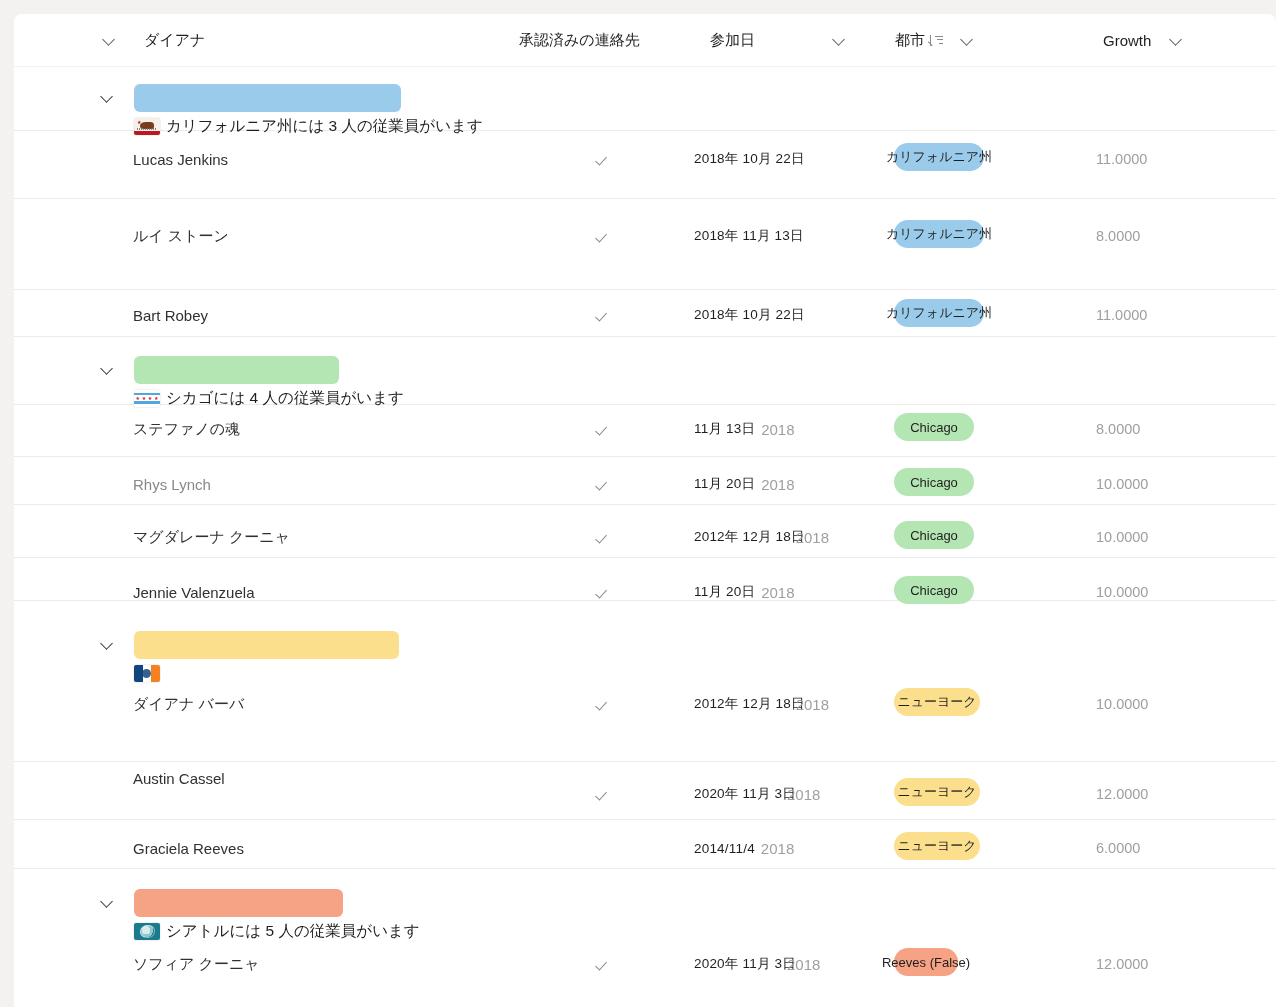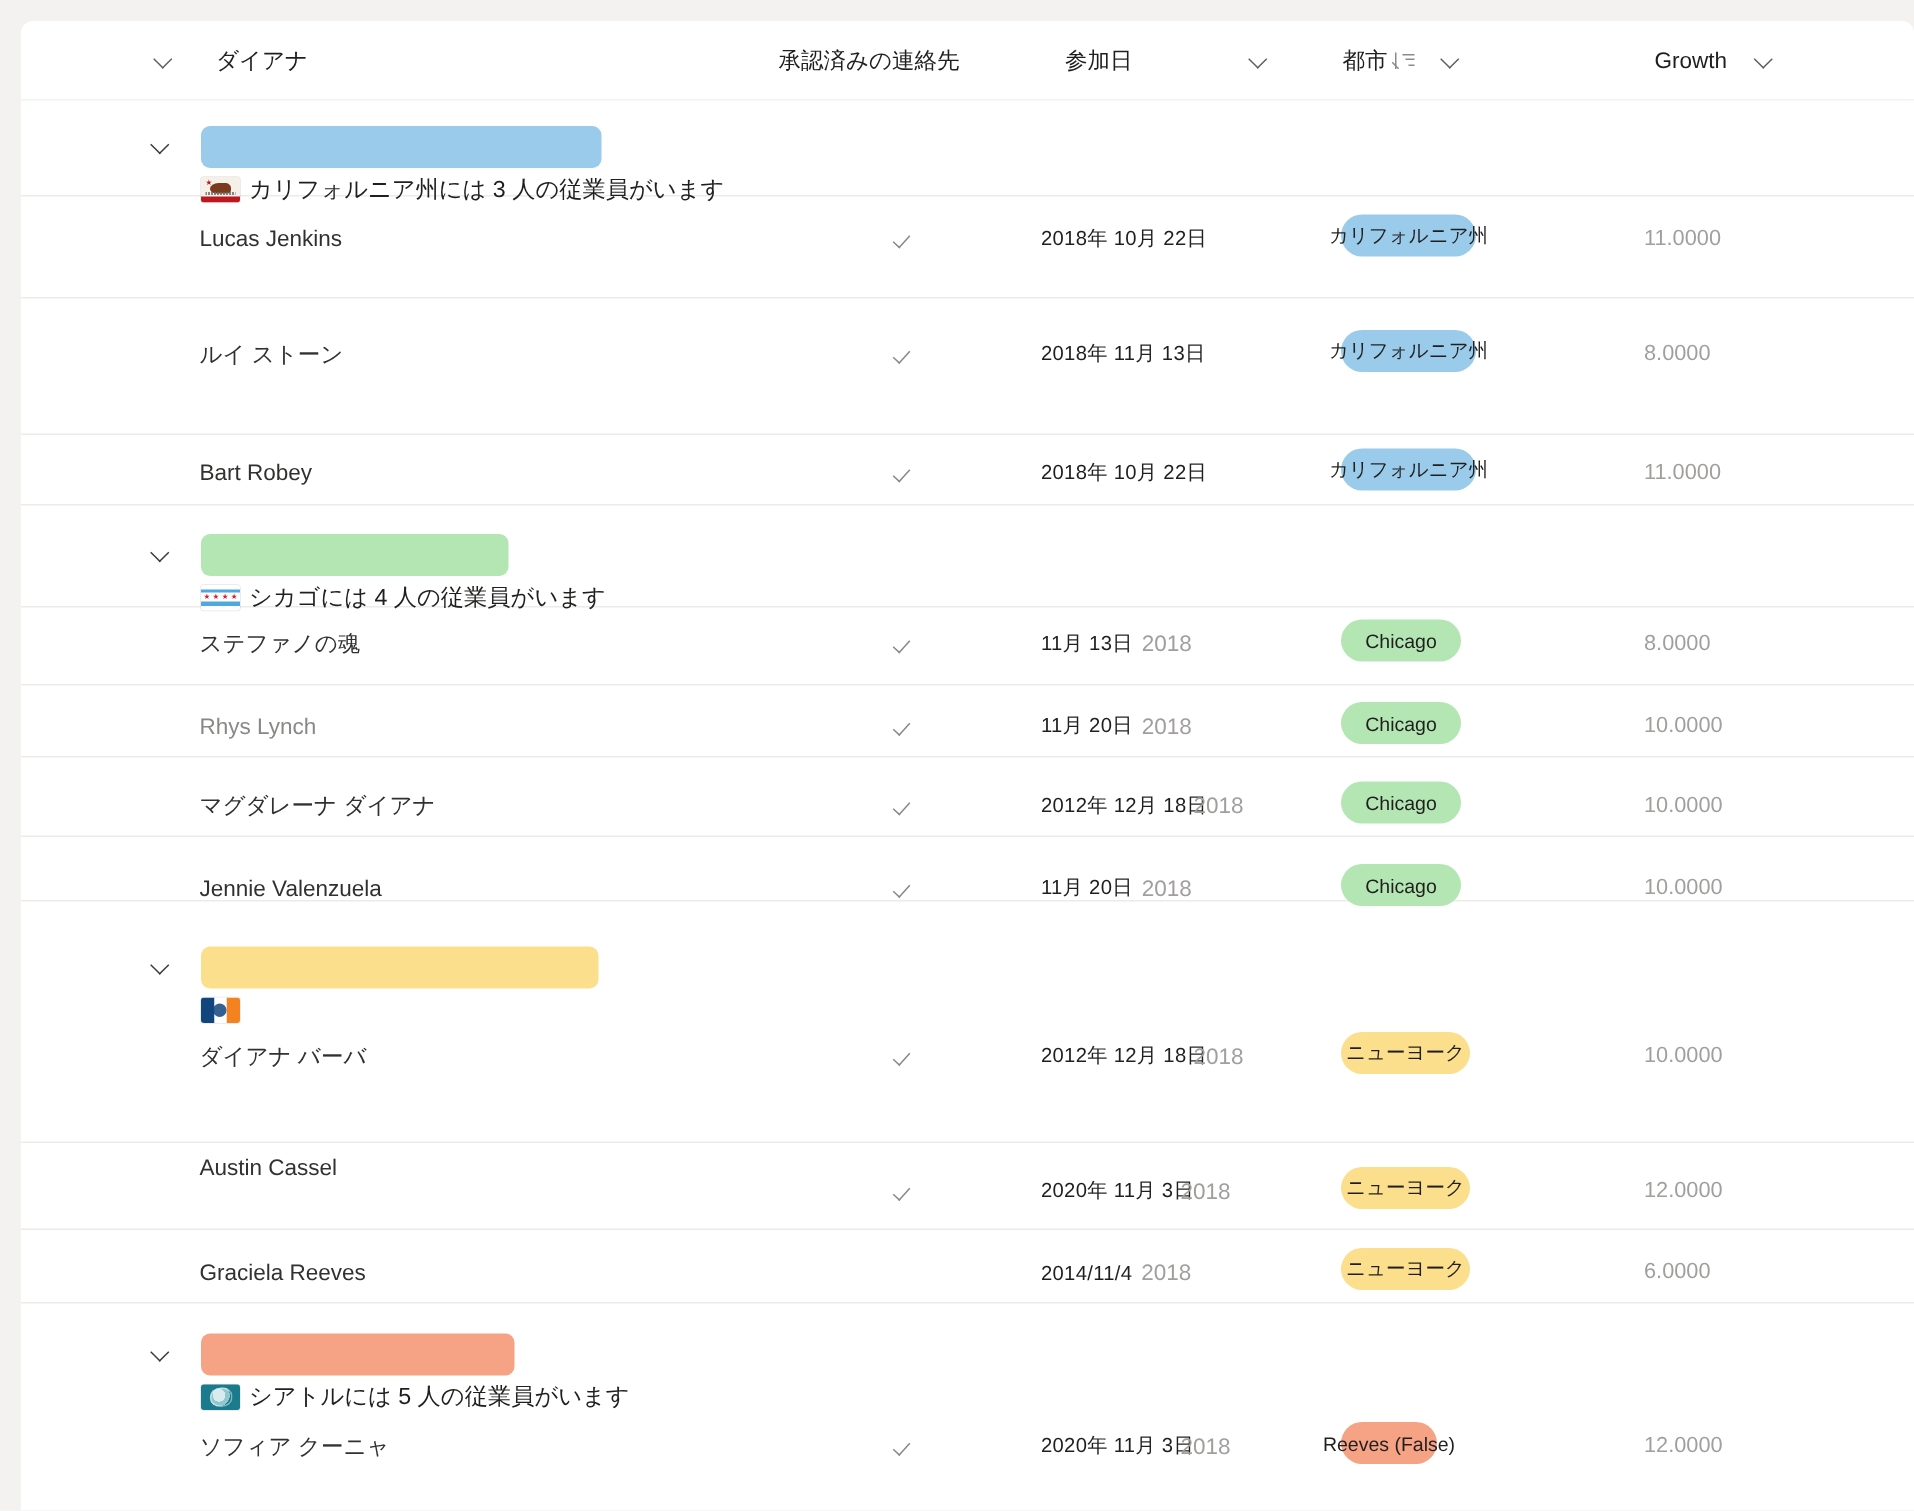--- a/index.html
+++ b/index.html
@@ -392,21 +392,21 @@
           <div class="cell c-date" style="top: 14px; height: 28px;">
             <span class="d-main">11月 20日</span>
             <span class="d-year">2018</span>
           </div>
           <div class="cell c-city" style="top: 10px; height: 32px;">
             <span class="pill" style="width: 80px; background: rgb(180, 230, 180);">Chicago</span>
           </div>
           <div class="cell c-growth" style="top: 14px; height: 28px;">10.0000</div>
         </div>
         <div class="row" style="top: 437px; height: 52px;">
-          <div class="cell c-title" style="top: 19px; height: 28px;">マグダレーナ ダイアナ</div>
+          <div class="cell c-title" style="top: 19px; height: 28px;">マグダレーナ クーニャ</div>
           <div class="cell c-check" style="top: 19px; height: 28px;">
             <span class="checkmark"></span>
           </div>
           <div class="cell c-date" style="top: 19px; height: 28px;">
             <span class="d-main">2012年 12月 18日</span>
             <span class="d-year overlap">2018</span>
           </div>
           <div class="cell c-city" style="top: 15px; height: 32px;">
             <span class="pill" style="width: 80px; background: rgb(180, 230, 180);">Chicago</span>
           </div>

